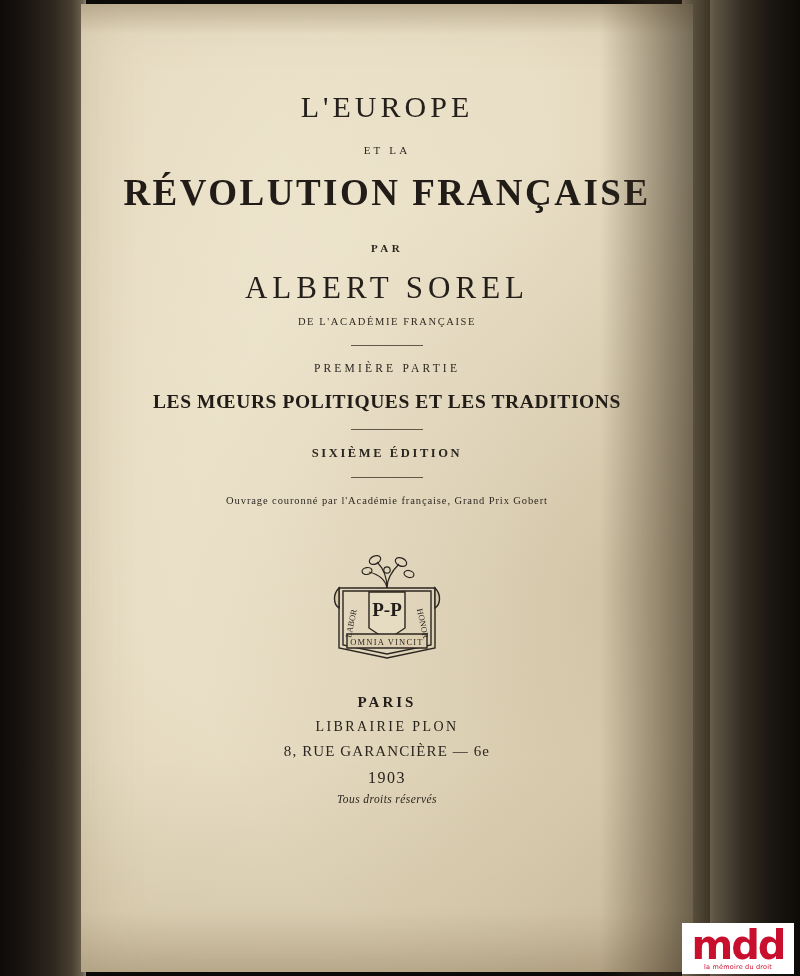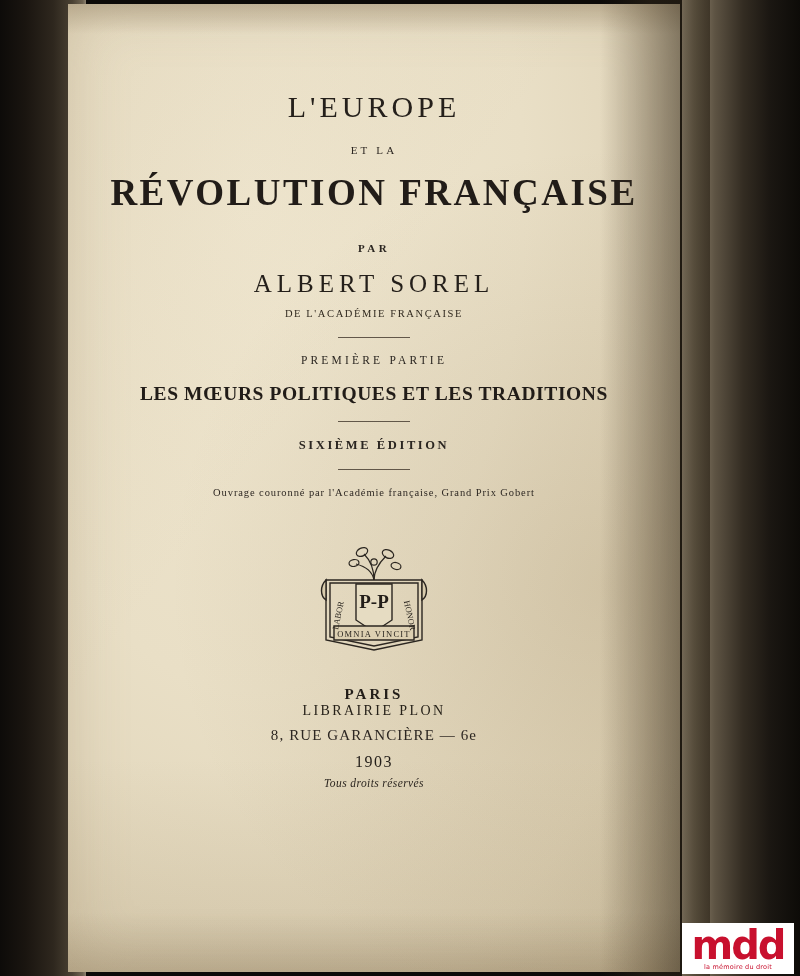--- a/index.html
+++ b/index.html
@@ -46,21 +46,21 @@
     position: absolute;
     left: 600px; top: 0;
     width: 110px; height: 976px;
     background: linear-gradient(90deg, rgba(60,48,32,0) 0%, rgba(70,56,36,0.35) 45%, rgba(40,32,20,0.65) 100%);
     pointer-events: none;
   }
 
   
   .page-paper {
     position: absolute;
-    left: 68px;
+    left: 81px;
     top: 4px;
     width: 612px;
     height: 968px;
     background:
       radial-gradient(ellipse at 30% 20%, #efe6cf 0%, #e9dfc6 45%, #ded2b6 78%, #cfc2a4 100%);
     box-shadow: inset 0 0 60px rgba(150,130,95,0.30);
   }
   .paper-texture {
     position: absolute;
     inset: 0;
@@ -116,21 +116,21 @@
   }
   .t-par {
     margin-top: 28px;
     font-size: 11px;
     letter-spacing: 3.4px;
     font-weight: 700;
     color: #2b2621;
   }
   .t-author {
     margin-top: 16px;
-    font-size: 25px;
+    font-size: 31px;
     letter-spacing: 5px;
     color: #241f1a;
   }
   .t-academy {
     margin-top: 10px;
     font-size: 10.5px;
     letter-spacing: 1.6px;
     color: #30291f;
   }
 
@@ -186,21 +186,21 @@
 
   
   .t-city {
     margin-top: 22px;
     font-size: 15px;
     letter-spacing: 3px;
     font-weight: 700;
     color: #231e19;
   }
   .t-lib {
-    margin-top: 0;
+    margin-top: 8px;
     font-size: 14px;
     letter-spacing: 2.4px;
     color: #262119;
     text-align: center;
   }
   .t-publisher {
     margin-top: 8px;
     font-size: 14.5px;
     letter-spacing: 0.4px;
     font-weight: 700;

